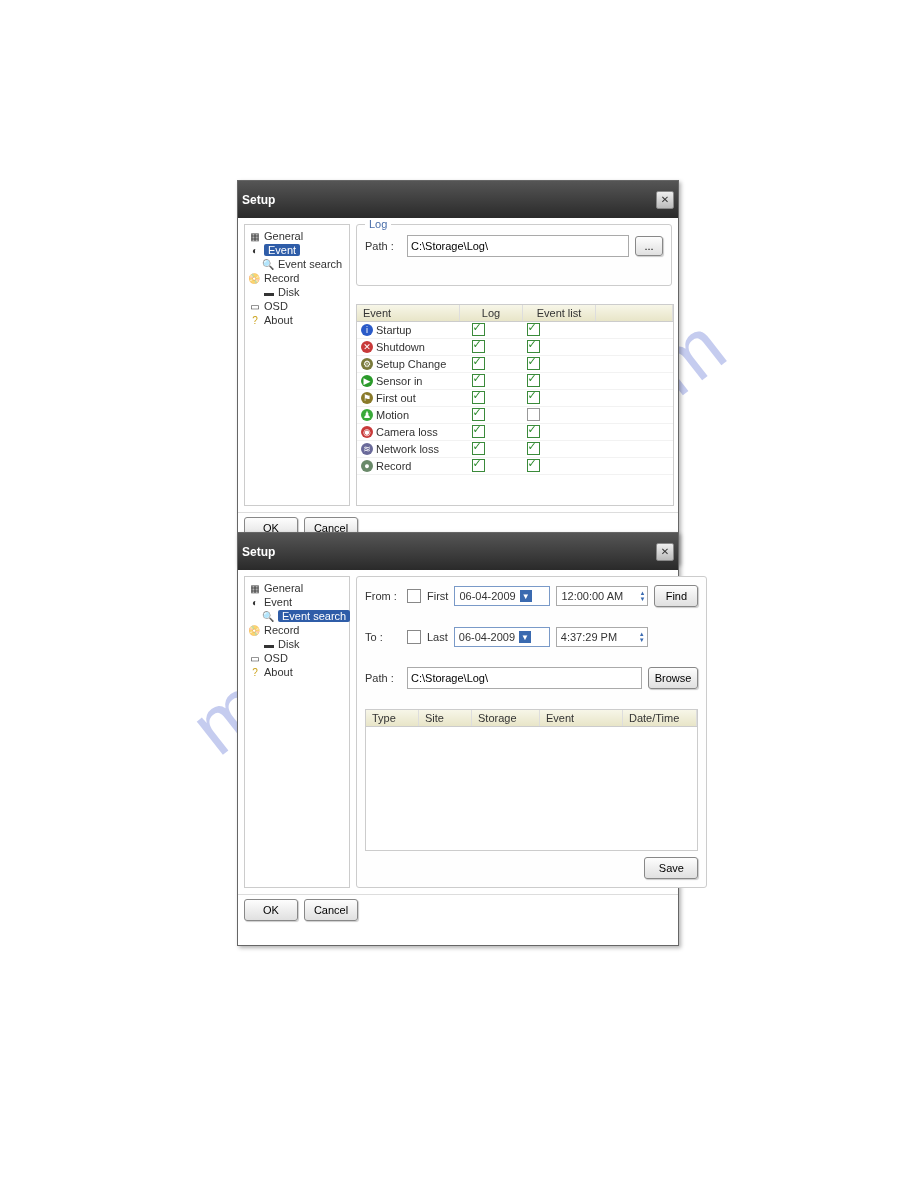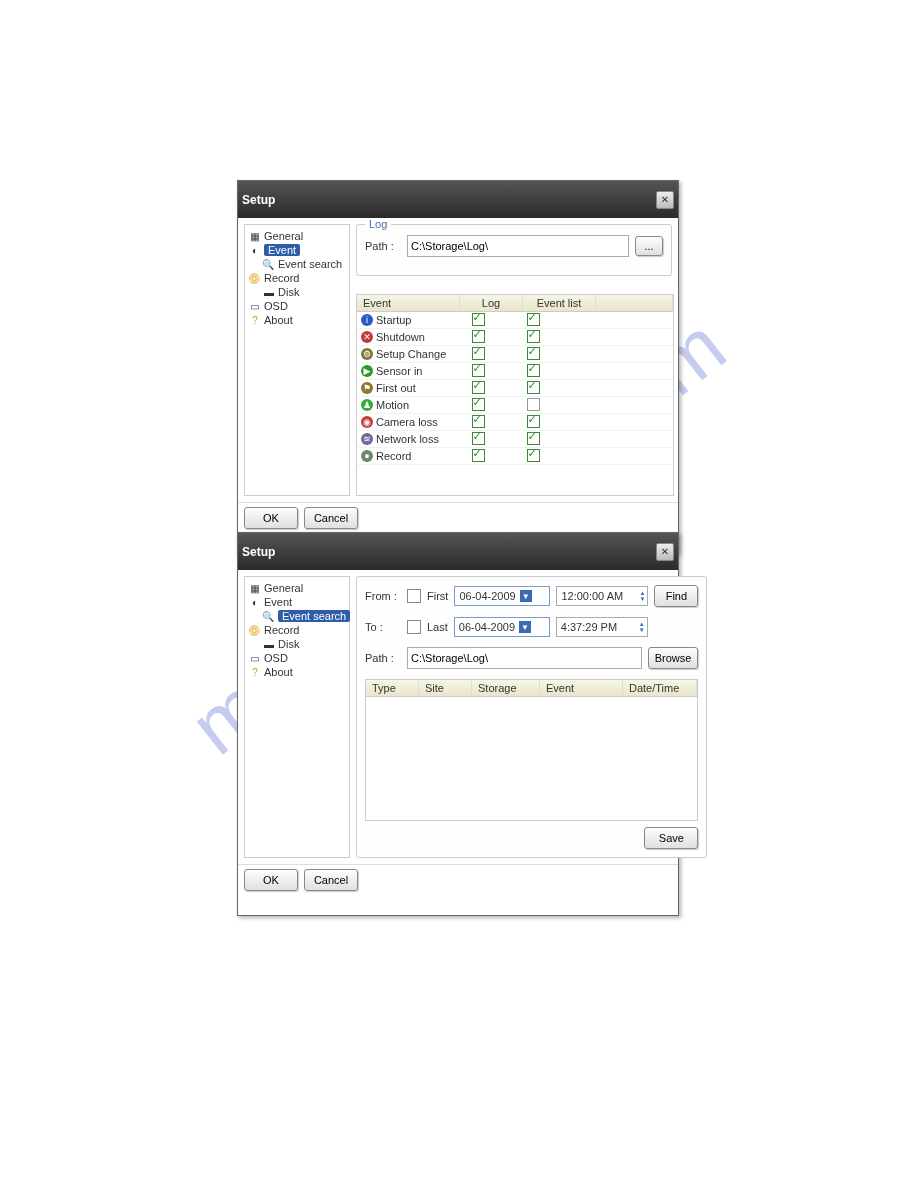--- a/index.html
+++ b/index.html
@@ -10,21 +10,21 @@
   .close-x { width:16px; height:16px; background:linear-gradient(to bottom,#eee,#bbb); border:1px solid #888; border-radius:2px; display:flex; align-items:center; justify-content:center; font-size:10px; color:#333; }
   .body { display:flex; padding:6px; gap:6px; }
   .tree { width:100px; border:1px solid #ccc; background:#fff; padding:4px 2px; }
   .tree-item { display:flex; align-items:center; gap:3px; padding:1px 2px; white-space:nowrap; }
   .tree-sub { margin-left:14px; }
   .tree-sel { background:#2f5da8; color:#fff; border-radius:2px; padding:0 4px; }
   .ticon { width:12px; height:12px; display:inline-flex; align-items:center; justify-content:center; font-size:10px; }
   .right { flex:1; display:flex; flex-direction:column; gap:18px; }
   .group { border:1px solid #ccc; border-radius:3px; padding:10px 8px 8px; position:relative; background:#fefefe; }
   .group-title { position:absolute; top:-7px; left:8px; background:#fff; padding:0 4px; color:#4a6ea9; font-size:11px; }
-  .row { display:flex; align-items:center; gap:6px; margin-bottom:10px; }
+  .row { display:flex; align-items:center; gap:6px; margin-bottom:20px; }
   .lbl { width:36px; }
   input.txt { border:1px solid #aaa; height:18px; padding:1px 3px; font-family:inherit; font-size:11px; flex:1; }
   .btn, button { background:linear-gradient(to bottom,#fdfdfd,#e0e0e0); border:1px solid #888; border-radius:3px; height:22px; min-width:54px; font-family:inherit; font-size:11px; cursor:pointer; box-shadow:1px 1px 1px rgba(0,0,0,0.2); }
   .btn-sm { min-width:28px; height:20px; }
   .hint { font-size:10px; color:#555; white-space:nowrap; }
   .evtable { width:100%; border:1px solid #ccc; background:#fff; }
   .thead { display:flex; background:linear-gradient(to bottom,#f7f6e8,#e8e5c8); border-bottom:1px solid #ccc; }
   .th { padding:2px 6px; border-right:1px solid #ddd; font-size:11px; }
   .th1 { width:90px; } .th2 { width:50px; text-align:center; } .th3 { width:60px; text-align:center; } .th4{flex:1;}
   .tbody {}

